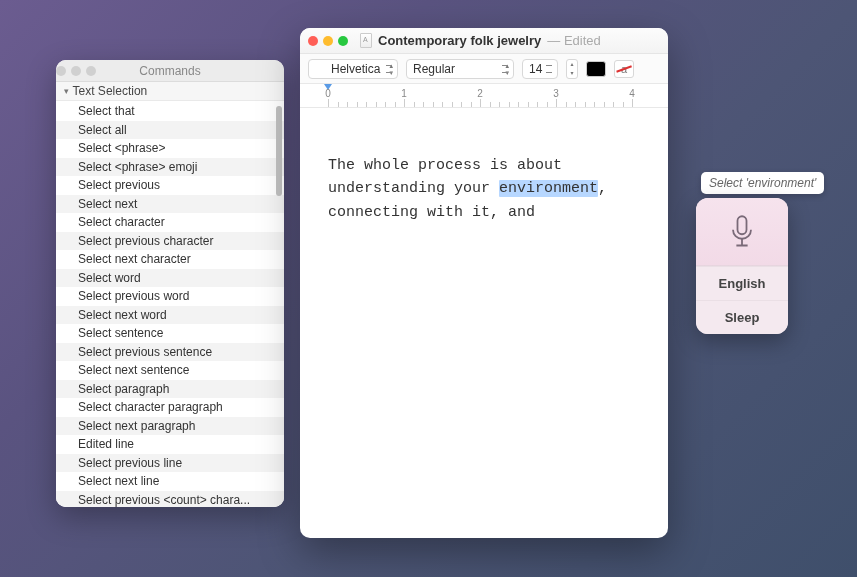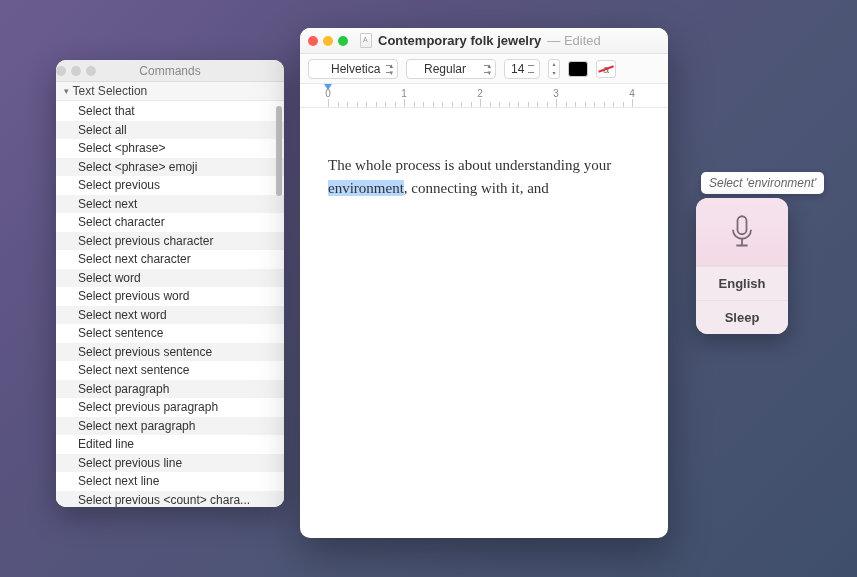--- a/index.html
+++ b/index.html
@@ -166,21 +166,21 @@
     border-radius: 4px;
     background: #fff;
     font-size: 12px;
     padding: 0 18px 0 6px;
     color: #333;
     position: relative;
     display: flex;
     align-items: center;
   }
   .tb-select.font { width: 90px; padding-left: 22px; }
-  .tb-select.style { width: 90px; justify-content: center; }
+  .tb-select.style { width: 108px; }
   .tb-select.size { width: 36px; }
   .tb-select::after {
     content: "";
     position: absolute;
     right: 5px;
     top: 5px;
     width: 6px; height: 8px;
     background:
       linear-gradient(#888,#888) center 0 / 6px 1px no-repeat,
       linear-gradient(#888,#888) center 7px / 6px 1px no-repeat;
@@ -260,21 +260,21 @@
     font-size:10px;
     color:#888;
     transform:translateX(-50%);
   }
   .editor-content {
     flex:1;
     padding: 46px 28px 20px 28px;
     font-size: 15px;
     color: #333;
     line-height: 1.55;
-    font-family: Liberation Serif, serif;
+    font-family: Liberation Mono, monospace;
   }
   .hl {
     background: #b7d7ff;
     border-radius:1px;
   }
 
   
   .tooltip-bubble {
     position:absolute;
     left: 701px;
@@ -346,21 +346,21 @@
         <div class="cmd-row">Select character</div>
         <div class="cmd-row">Select previous character</div>
         <div class="cmd-row">Select next character</div>
         <div class="cmd-row">Select word</div>
         <div class="cmd-row">Select previous word</div>
         <div class="cmd-row">Select next word</div>
         <div class="cmd-row">Select sentence</div>
         <div class="cmd-row">Select previous sentence</div>
         <div class="cmd-row">Select next sentence</div>
         <div class="cmd-row">Select paragraph</div>
-        <div class="cmd-row">Select previous paragraph</div>
+        <div class="cmd-row">Select character paragraph</div>
         <div class="cmd-row">Select next paragraph</div>
         <div class="cmd-row">Edited line</div>
         <div class="cmd-row">Select previous line</div>
         <div class="cmd-row">Select next line</div>
         <div class="cmd-row">Select previous &lt;count&gt; chara...</div>
       </div>
     <div class="cmd-scrollbar"></div>
   </div>
 </div>
 

